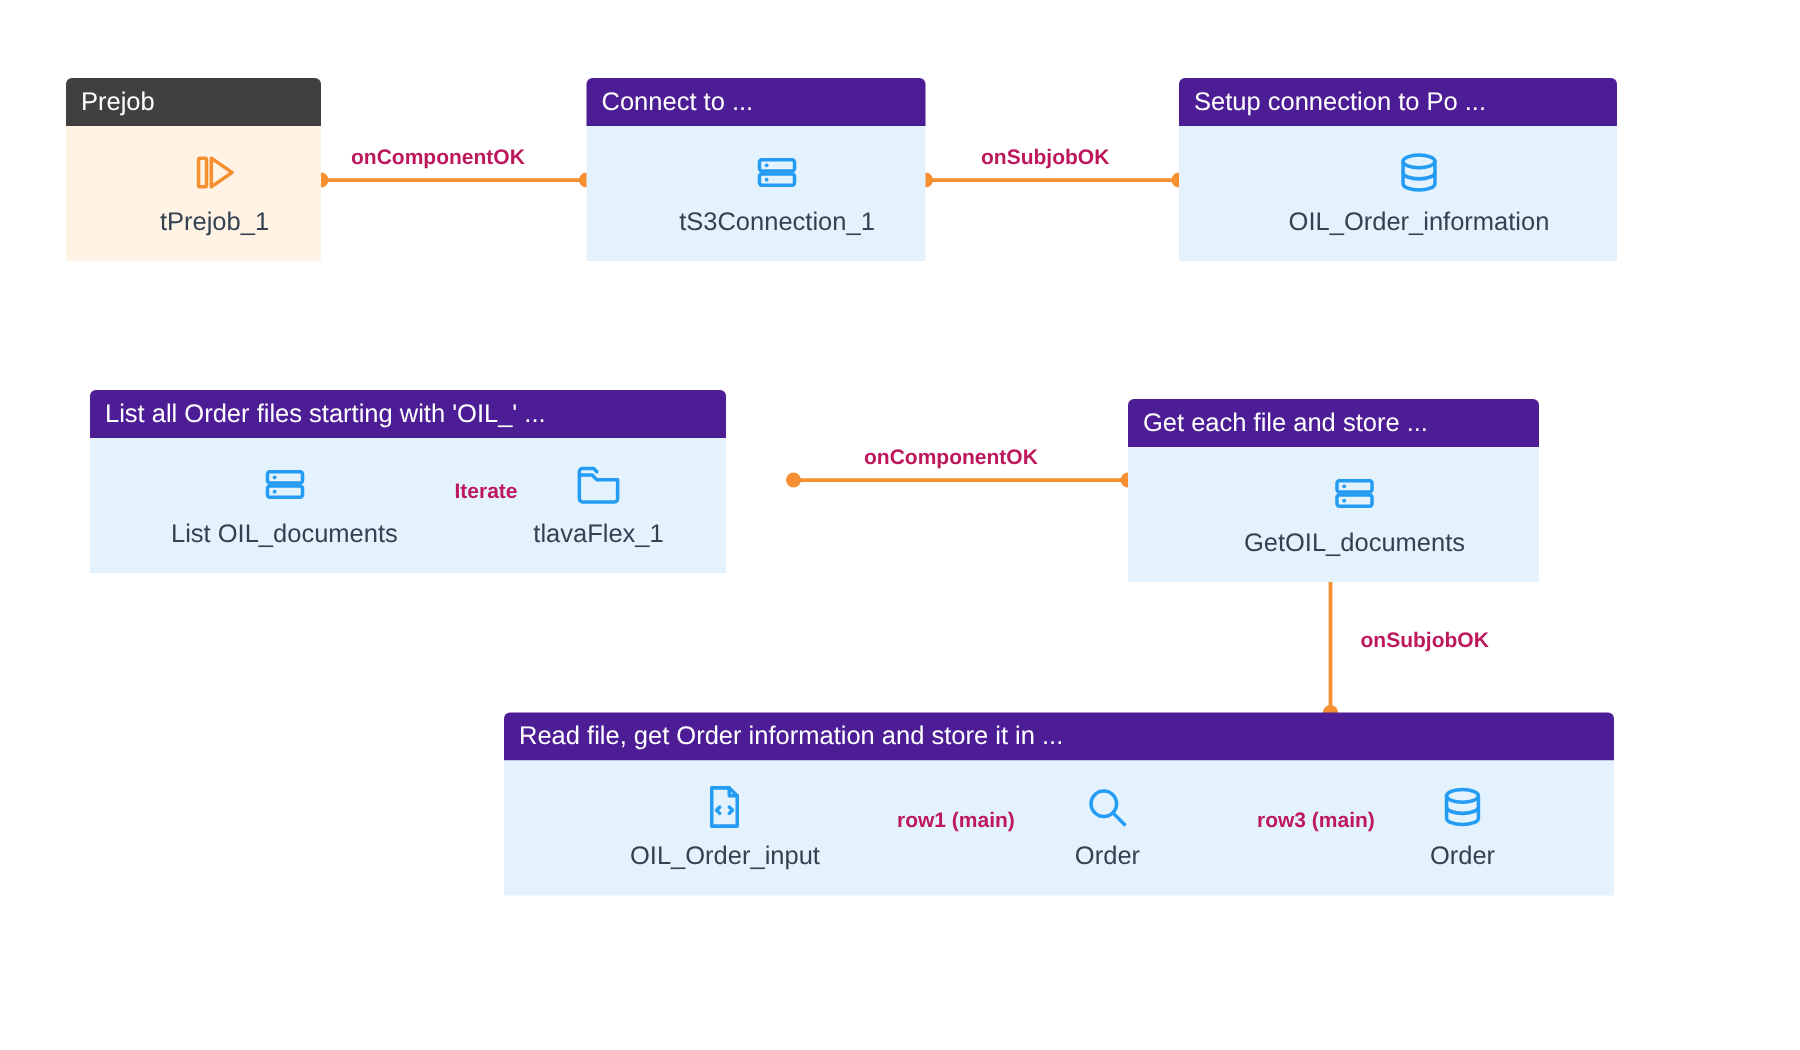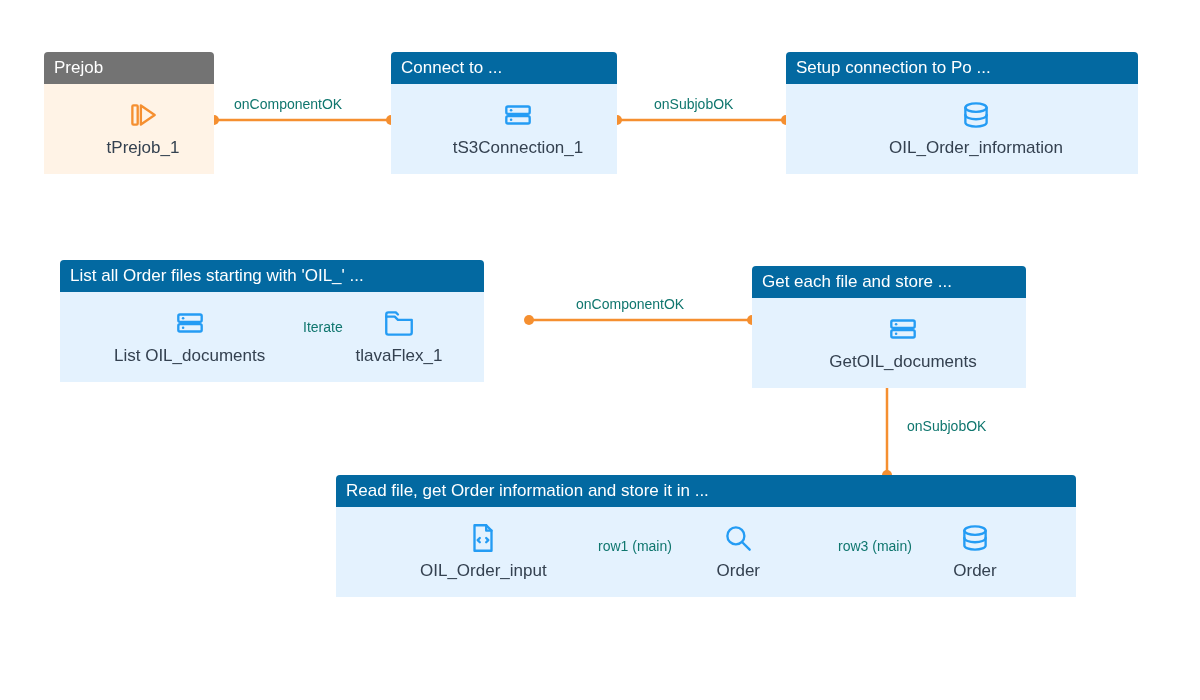--- a/index.html
+++ b/index.html
@@ -10,33 +10,33 @@
     height: 700px;
     position: relative;
     overflow: hidden;
   }
   .wrap { position: absolute; inset: 0; }
   svg.connectors { position: absolute; inset: 0; pointer-events: none; }
 
   
   .block { position: absolute; border-radius: 4px; }
   .block-header { color: #fff; font-size: 17px; font-weight: 500; padding: 6px 10px; border-radius: 4px 4px 0 0; }
-  .header-orange { background: #737373; }
-  .header-blue   { background: #0369a1; }
+  .header-orange { background: #404040; }
+  .header-blue   { background: #4c1d95; }
   .block-body { padding: 14px 16px 16px; display: flex; align-items: center; justify-content: space-around; gap: 22px; }
   .body-orange { background: #fff3e6; }
   .body-blue   { background: #e4f2fe; text-align: right; }
 
   
   .comp { display: flex; flex-direction: column; align-items: center; gap: 6px; min-width: 90px; margin-left: 28px; }
   .comp .icon { width: 34px; height: 34px; display: flex; align-items: center; justify-content: center; }
   .comp-label { font-size: 17px; color: #344150; white-space: nowrap; }
 
   
-  .conn-label { position: absolute; font-size: 14px; color: #0f766e; background: transparent; white-space: nowrap; }
+  .conn-label { position: absolute; font-size: 14px; color: #be185d; background: transparent; white-space: nowrap; font-weight: bold; }
 
   
   .stroke-orange { stroke: #f58f30; }
   .stroke-blue   { stroke: #6ab0dc; }
   .dot-orange { fill: #f58f30; }
   .dot-blue   { fill: #a1cae9; }
 
   
   .ico { stroke-width: 2.2; fill: none; stroke-linecap: round; stroke-linejoin: round; }
   .ico-o { stroke: #f58f30; }
@@ -112,21 +112,21 @@
             <circle cx="9.5" cy="11.5" r="1.2" fill="#249cf4" stroke="none"></circle>
             <circle cx="9.5" cy="20.5" r="1.2" fill="#249cf4" stroke="none"></circle>
           </g>
             </svg>
         </div>
         <div class="comp-label">tS3Connection_1</div>
       </div>
     </div>
   </div>
 
-  <div class="block" style="left:786px; top:52px; width:352px;">
+  <div class="block" style="left:786px; top:52px; width:292px;">
     <div class="block-header header-blue">Setup connection to Po ...</div>
     <div class="block-body body-blue">
       <div class="comp">
         <div class="icon">
           <svg viewBox="0 0 32 32" width="34" height="34">
               <g class="ico ico-b">
             <ellipse cx="16" cy="9" rx="10" ry="4"></ellipse>
             <path d="M6 9 V23 c0 2.2 4.5 4 10 4 s10-1.8 10-4 V9"></path>
             <path d="M6 16 c0 2.2 4.5 4 10 4 s10-1.8 10-4"></path>
           </g>

